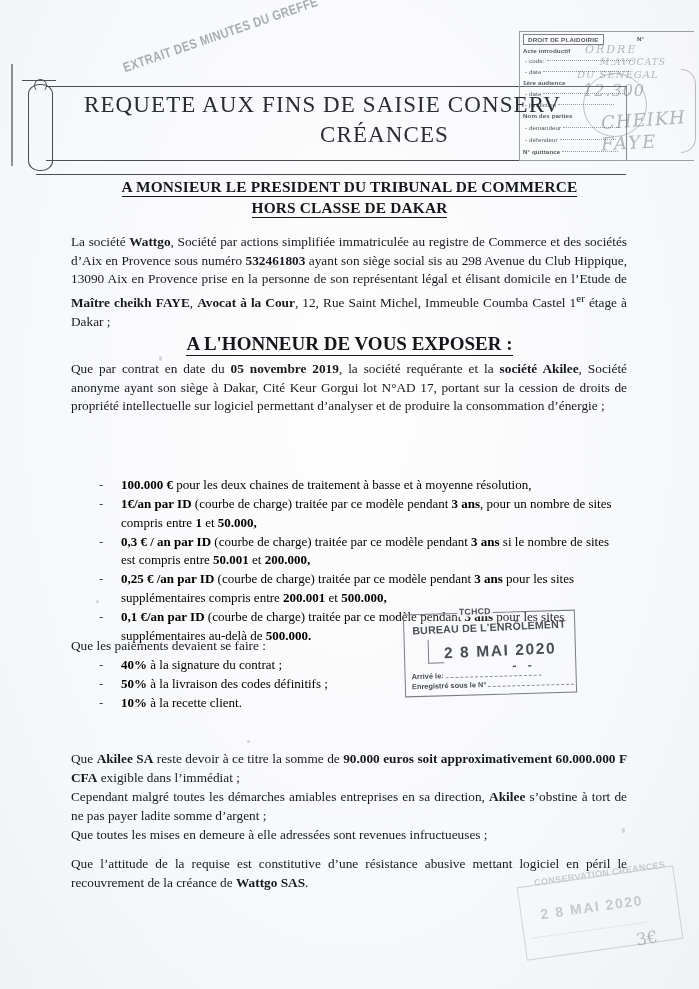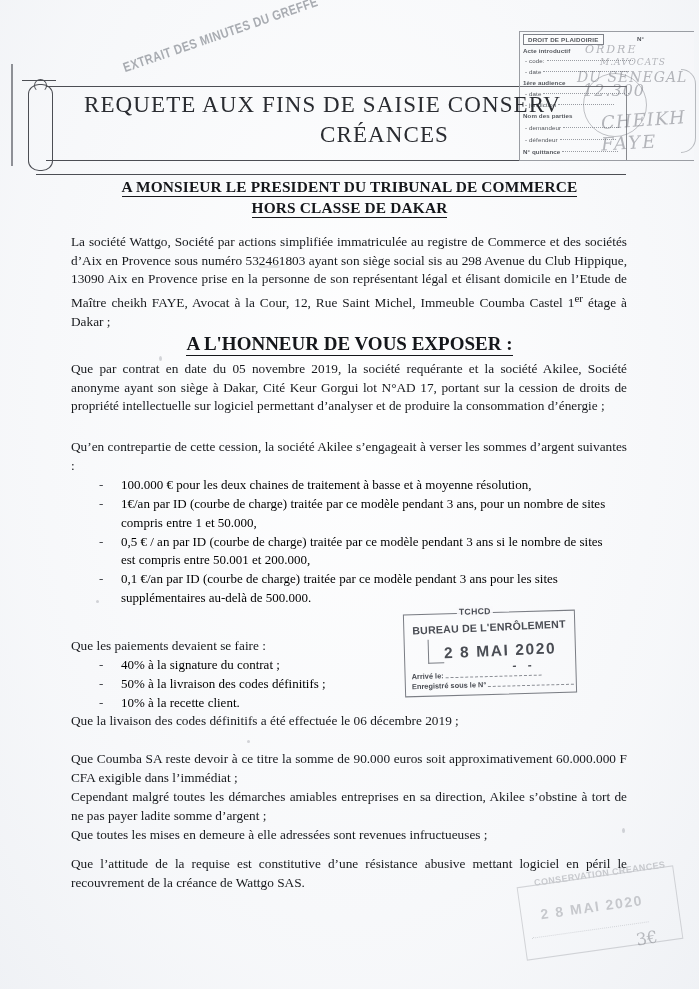--- a/index.html
+++ b/index.html
@@ -230,21 +230,21 @@
     left: 71px;
     width: 556px;
     font-size: 13.3px;
     line-height: 18.6px;
     text-align: justify;
     text-justify: inter-word;
     color: #17191d;
     z-index: 3;
   }
   .para.nj { text-align: left; }
-  b, strong { font-weight: 400; margin-top: 16px; }
+  b, strong { font-weight: 700; margin-top: 16px; }
 
   
   .blist {
     position: absolute;
     left: 95px;
     width: 520px;
     font-size: 13px;
     line-height: 18.6px;
     color: #000000;
     z-index: 3;
@@ -424,57 +424,56 @@
     <div class="prow b" style="left:4px; top:48px;"><span>1ère audience</span></div>
     <div class="prow" style="left:6px; top:59px;"><span>- date</span><span class="dots"></span></div>
     <div class="prow" style="left:6px; top:70px;"><span>- juridiction</span><span class="dots sm"></span></div>
     <div class="prow b" style="left:4px; top:81px;"><span>Nom des parties</span></div>
     <div class="prow" style="left:6px; top:93px;"><span>- demandeur</span><span class="dots sm"></span></div>
     <div class="prow" style="left:6px; top:105px;"><span>- défendeur</span><span class="dots sm"></span></div>
     <div class="prow b" style="left:4px; top:117px;"><span>N° quittance</span><span class="dots sm"></span></div>
 
     <div class="hw" style="left:66px; top:12px; font-size:11px; letter-spacing:2px;">ORDRE</div>
     <div class="hw" style="left:44px; top:26px; font-size:9px; letter-spacing:1px;margin-left:37px;">M.AVOCATS</div>
-    <div class="hw" style="left:58px; top:38px; font-size:14px; letter-spacing:1px;">DU SENEGAL</div>
+    <div class="hw" style="left:58px; top:38px; font-size:10px; letter-spacing:1px;">DU SENEGAL</div>
     <div class="hw" style="left:64px; top:50px; font-size:16px; letter-spacing:1px;">12.300</div>
     <div class="hw" style="left:82px; top:78px; font-size:18px; letter-spacing:1px; transform:rotate(-4deg);">CHEIKH</div>
     <div class="hw" style="left:82px; top:101px; font-size:18px; letter-spacing:2px; transform:rotate(-3deg);">FAYE</div>
     <div class="ink-blob" style="left:64px; top:42px; width:62px; height:62px;"></div>
     <div class="bracket-r"></div>
   </div>
 
   <div class="heading-center h-main1"><span>A MONSIEUR  LE PRESIDENT DU TRIBUNAL DE COMMERCE</span></div>
   <div class="heading-center h-main2"><span>HORS CLASSE DE DAKAR</span></div>
 
   <div class="para" style="top:233px;"><span>La société </span><b>Wattgo</b><span>, Société par actions simplifiée immatriculée au registre de Commerce et des sociétés d’Aix en Provence sous numéro </span><b>532461803</b><span> ayant son siège social sis au 298 Avenue du Club Hippique, 13090 Aix en Provence prise en la personne de son représentant légal et élisant domicile en l’Etude de </span><b>Maître cheikh FAYE</b><span>, </span><b>Avocat à la Cour</b><span>, 12, Rue Saint Michel, Immeuble Coumba Castel 1</span><sup>er</sup><span> étage à Dakar ;</span></div>
 
   <div class="heading-center h-expose"><span>A L'HONNEUR DE VOUS EXPOSER :</span></div>
 
   <div class="para" style="top:360px;"><span>Que par contrat en date du </span><b>05 novembre 2019</b><span>, la société requérante et la </span><b>société Akilee</b><span>, Société anonyme ayant son siège à Dakar, Cité Keur Gorgui lot N°AD 17, portant sur la cession de droits de propriété intellectuelle sur logiciel permettant d’analyser et de produire la consommation d’énergie ;</span></div>
 
-  <div class="para" style="top:438px;"><span> Qu’en contrepartie de cette cession, la société Akilee s’engageait à verser les sommes d’argent suivantes :</span></div>
 
   <div class="blist" style="top:476px;">
       <div class="bi"><b>100.000 €</b><span> pour les deux chaines de traitement à basse et à moyenne résolution,</span></div>
       <div class="bi"><b> 1€/an par ID</b><span> (courbe de charge) traitée par ce modèle pendant </span><b>3 ans</b><span>, pour un nombre de sites compris entre </span><b>1</b><span> et </span><b>50.000,</b></div>
-      <div class="bi"><b>0,5 € / an par ID</b><span> (courbe de charge) traitée par ce modèle pendant </span><b>3 ans</b><span> si le nombre de sites est compris entre </span><b>50.001</b><span> et </span><b>200.000,</b></div>
+      <div class="bi"><b>0,3 € / an par ID</b><span> (courbe de charge) traitée par ce modèle pendant </span><b>3 ans</b><span> si le nombre de sites est compris entre </span><b>50.001</b><span> et </span><b>200.000,</b></div>
+      <div class="bi"><b>0,25 € /an par ID</b><span> (courbe de charge) traitée par ce modèle pendant </span><b>3 ans</b><span> pour les sites supplémentaires compris entre </span><b>200.001</b><span> et </span><b>500.000,</b></div>
       <div class="bi"><b>0,1 €/an par ID</b><span> (courbe de charge) traitée par ce modèle pendant </span><b>3 ans</b><span> pour les sites supplémentaires au-delà de </span><b>500.000.</b></div>
     </div>
 
   <div class="para nj" style="top:637px;">Que les paiements devaient se faire :</div>
 
   <div class="blist" style="top:656px;">
       <div class="bi"><b>40%</b><span> à la signature du contrat ;</span></div>
       <div class="bi"><b>50%</b><span> à la livraison des codes définitifs ;</span></div>
       <div class="bi"><b>10%</b><span> à la recette client.</span></div>
     </div>
 
-  <div class="para nj" style="top:712px;"><span>Que la livaison des codes définitifs a été effectuée le </span><b>06 décembre 2019</b><span> ;</span></div>
-
-  <div class="para" style="top:750px;"><span>Que </span><b>Coumba SA</b><span> reste devoir à ce titre la somme de </span><b>90.000 euros soit approximativement 60.000.000 F CFA</b><span> exigible dans l’immédiat ;</span></div>
+
+  <div class="para" style="top:750px;"><span>Que </span><b>Akilee SA</b><span> reste devoir à ce titre la somme de </span><b>90.000 euros soit approximativement 60.000.000 F CFA</b><span> exigible dans l’immédiat ;</span></div>
 
   <div class="para nj" style="top:826px;"><span>Que toutes les mises en demeure à elle adressées sont revenues infructueuses ;</span></div>
 
   <div class="para" style="top:788px;"><span>Cependant malgré toutes les démarches amiables entreprises en sa direction, </span><b>Akilee</b><span> s’obstine à tort de ne pas payer ladite somme d’argent ;</span></div>
 
   <div class="para" style="top:855px;"><span>Que l’attitude de la requise est constitutive d’une résistance abusive mettant logiciel en péril le recouvrement de la créance de </span><b>Wattgo SAS</b><span>.</span></div>
 
   <div class="enrol">
     <div class="ebox"></div>
     <div class="e-tchcd">TCHCD</div>

